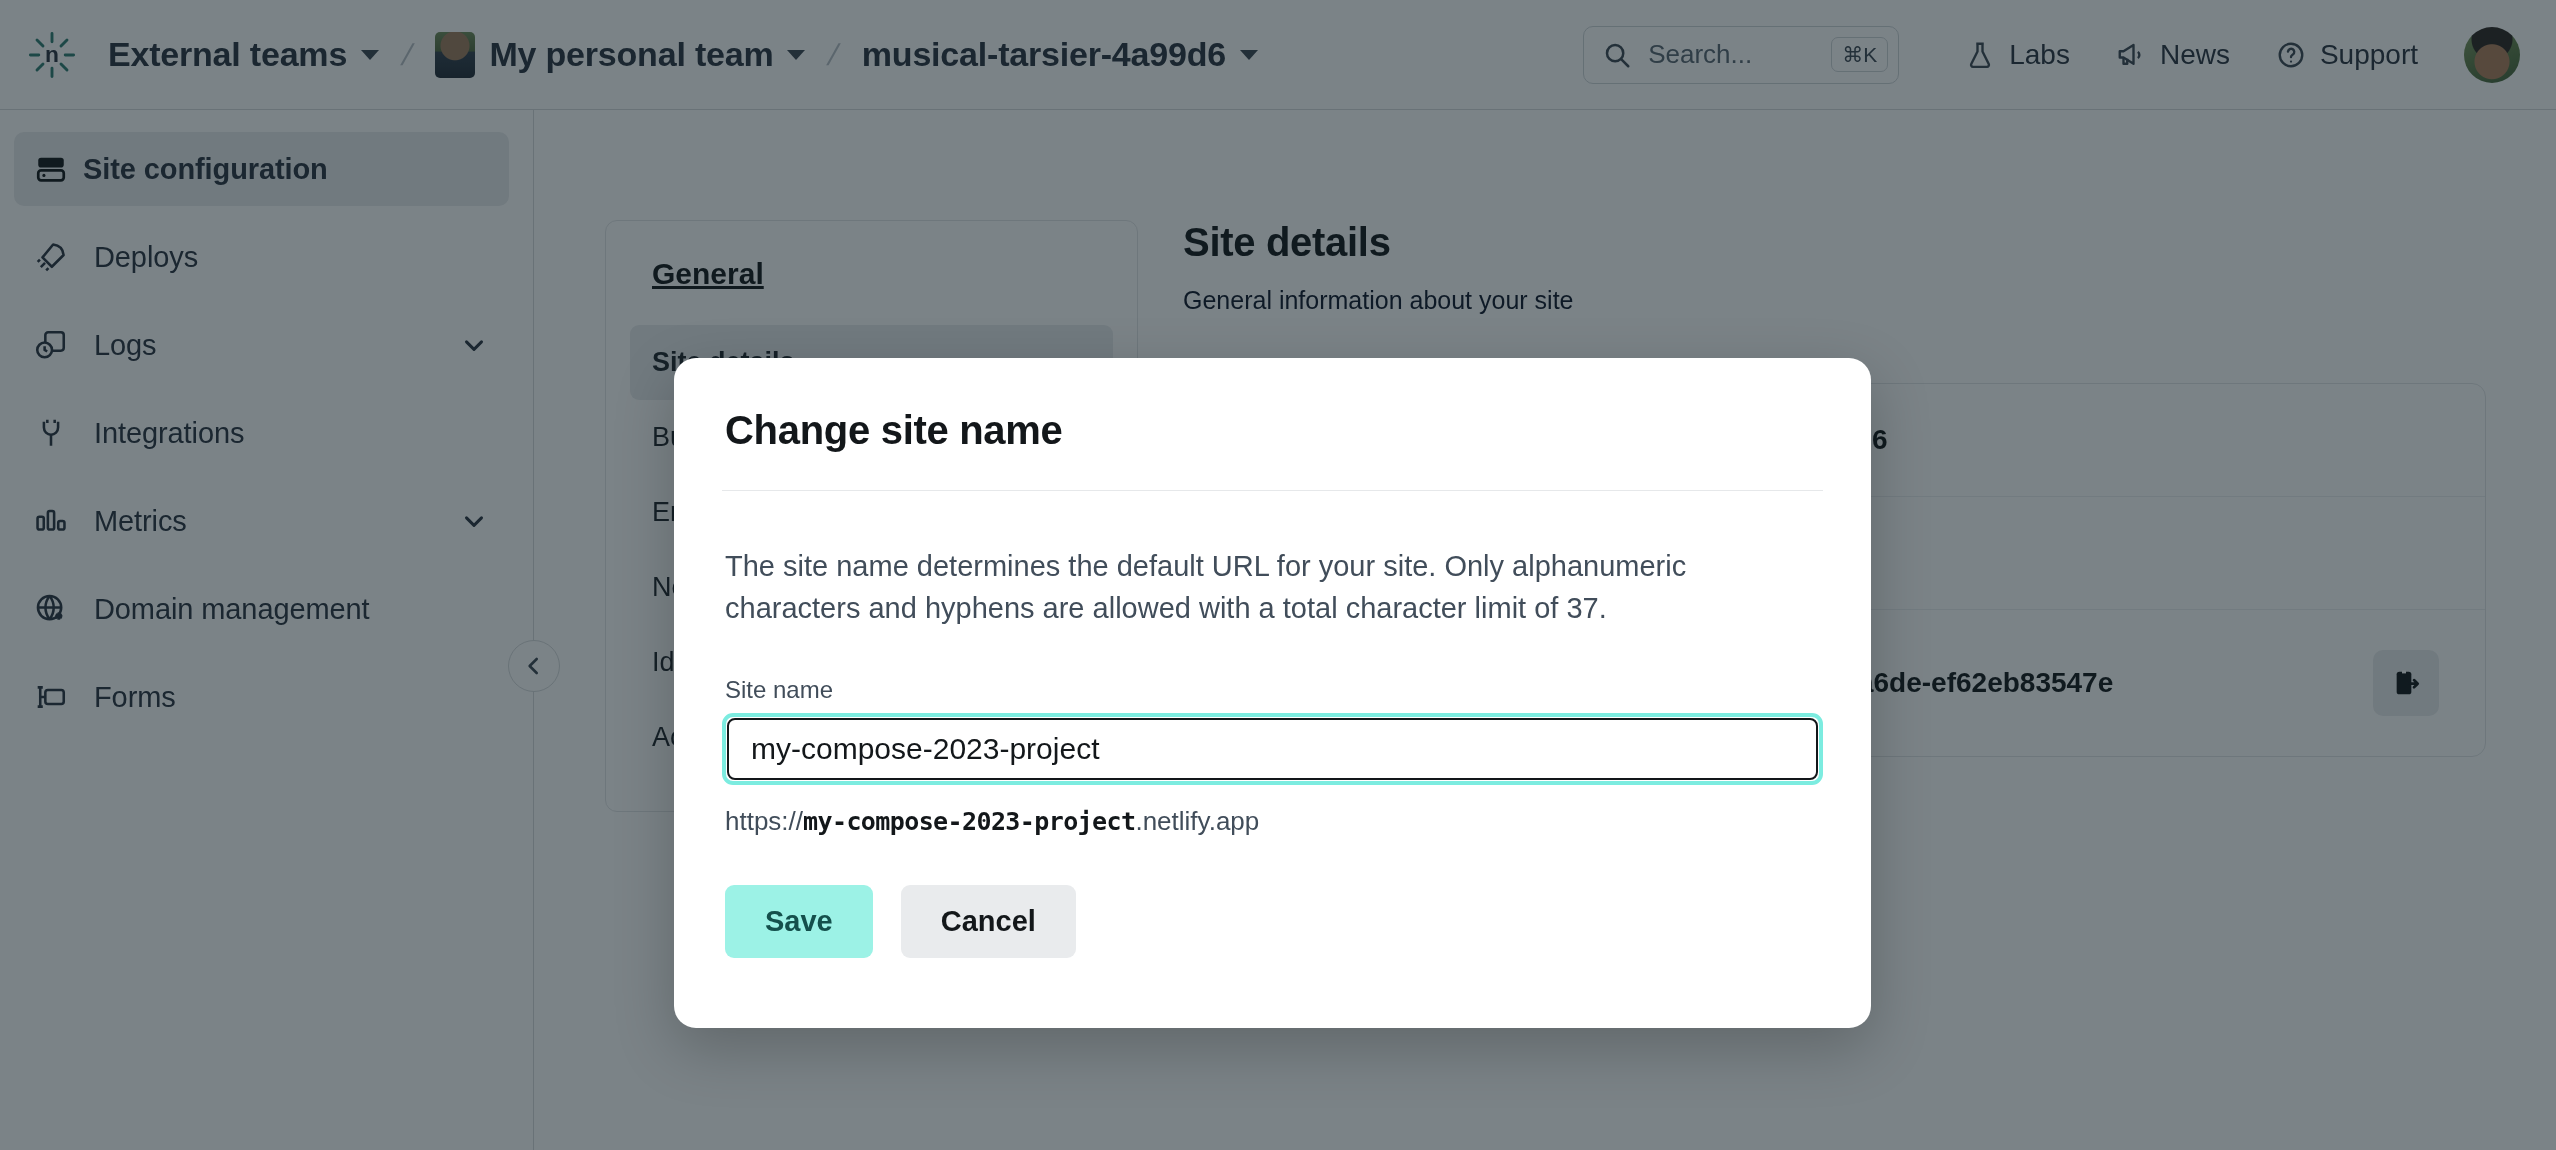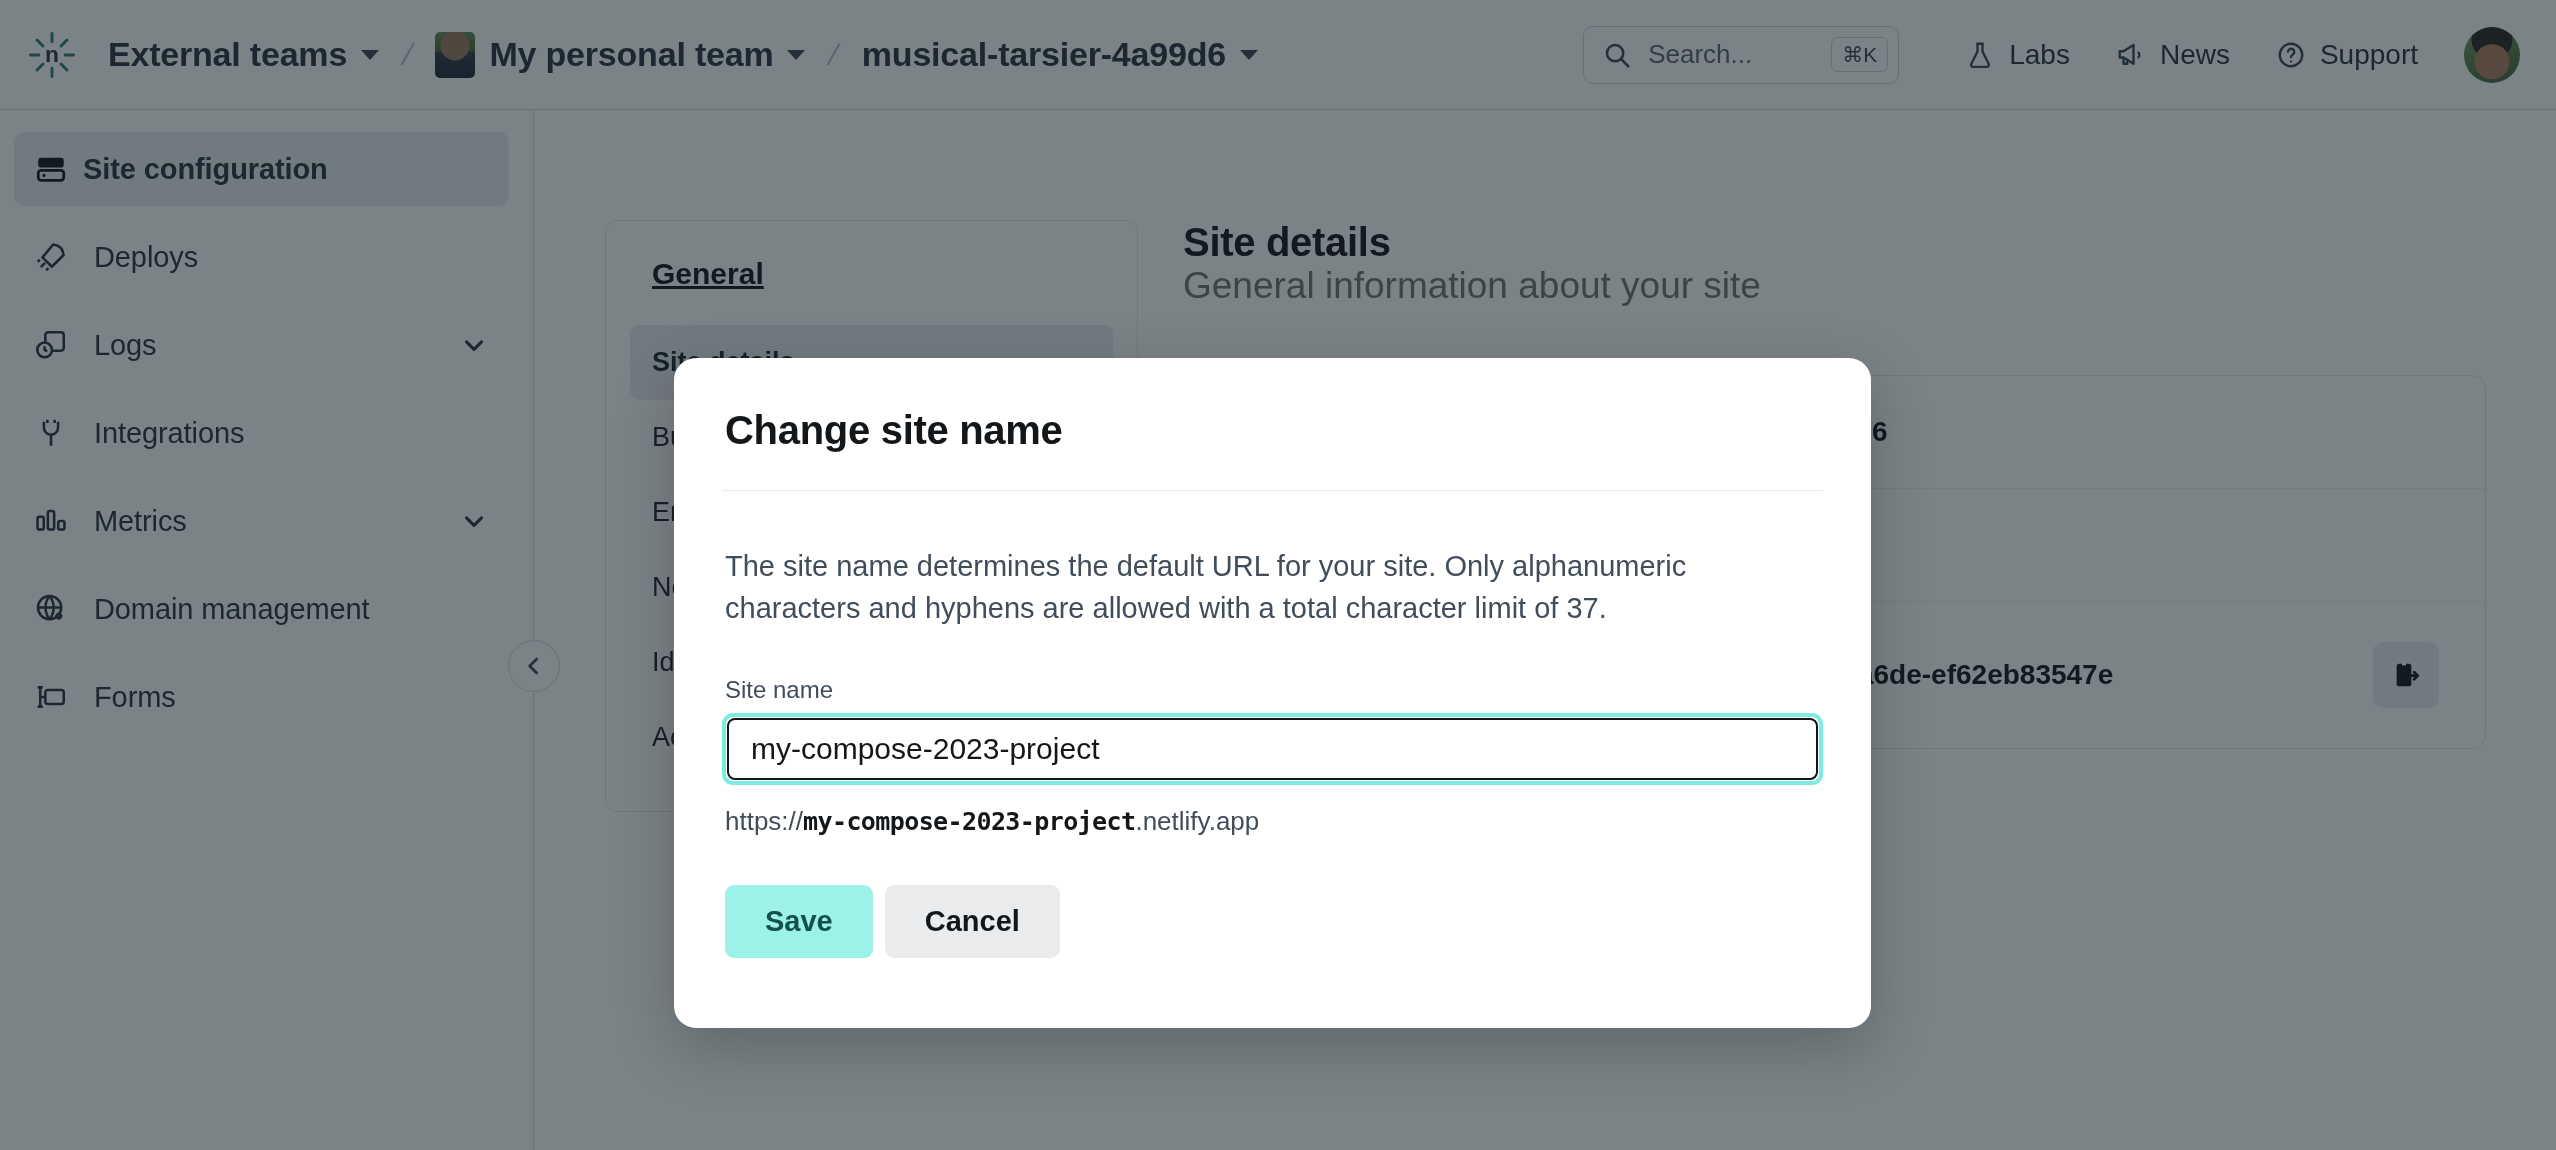--- a/index.html
+++ b/index.html
@@ -233,22 +233,23 @@
     left: 648px; top: 110px; right: 0;
     padding-right: 70px;
   }
   #detail-title {
     font-size: 40px;
     font-weight: 700;
     color: #13171a;
     letter-spacing: -0.3px;
   }
   #detail-sub {
-    font-size: 37px;
-    color: #737373;
+    font-size: 25px;
+    color: #0f172a;
+    margin-top: 21px;
   }
   #detail-card {
     margin-top: 68px;
     border: 1px solid #e3e5e7;
     border-radius: 14px;
     background: #fff;
   }
   .dc-row {
     display: flex;
     align-items: center;
@@ -366,21 +367,21 @@
   }
   #url-preview .mono {
     font-family: "DejaVu Sans Mono", monospace;
     font-weight: 700;
     color: #13171a;
     font-size: 25px;
     letter-spacing: -0.6px;
   }
   #modal-actions {
     display: flex;
-    gap: 12px;
+    gap: 28px;
     margin-top: 48px;
     padding-left: 3px;
   }
   #save-button {
     background: #9cf2e6;
     color: #14504c;
     border: none;
     border-radius: 9px;
     font-family: inherit;
     font-size: 29px;

